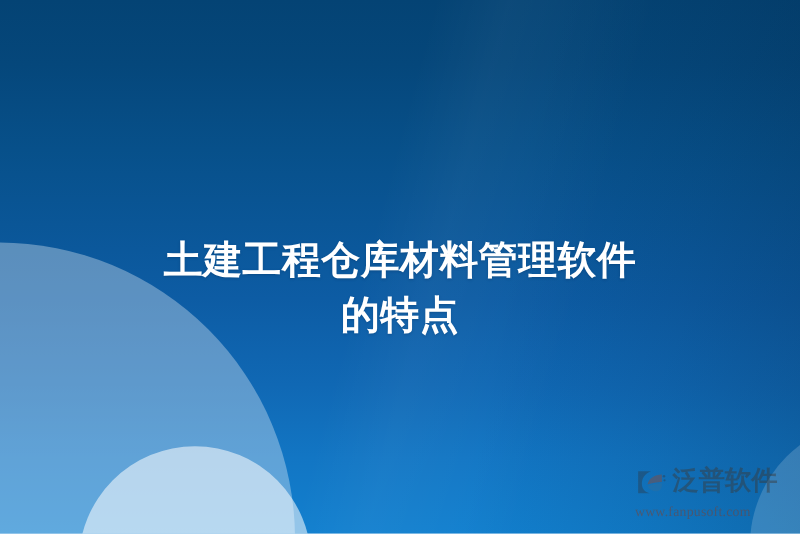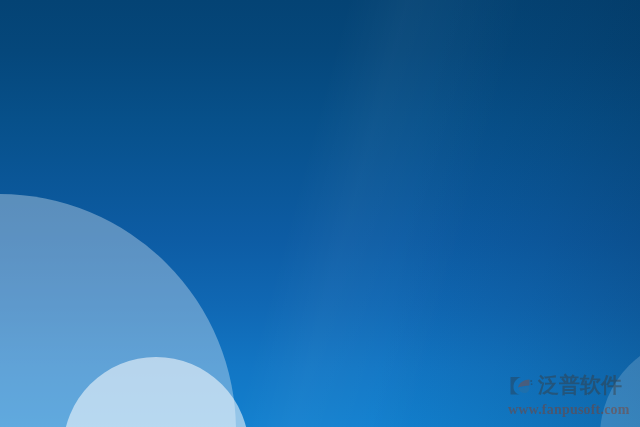--- a/index.html
+++ b/index.html
@@ -118,40 +118,41 @@
   .logo-name {
     font-size: 21px;
     font-weight: bold;
     color: #3a3a3a;
     line-height: 26px;
     letter-spacing: 0px;
     white-space: nowrap;
   }
   .logo-url {
     font-family: "Liberation Serif", "DejaVu Serif", serif;
-    font-size: 14px;
+    font-size: 11px;
     color: #8a3a20;
     line-height: 16px;
     letter-spacing: 0.2px;
     margin-top: 1px;
     white-space: nowrap;
-    font-weight: bold;
   }
 </style>
 </head>
 <body>
 
 <div id="banner">
 
   <div class="sheen"></div>
 
   <div class="circle-large"></div>
   <div class="circle-small"></div>
   <div class="corner-arc"></div>
 
+  <div class="headline">土建工程仓库材料管理软件
+的特点</div>
 
   <div class="logo">
     <div class="logo-row">
       <span class="logo-mark">
         <svg viewBox="0 0 26 26" width="26" height="26" aria-hidden="true">
           <path d="M2.5 5 L13 5 C7.5 7 5.5 11 5.5 15 C5.5 19 8 22 12 22.5 L2.5 22.5 Z" fill="#2a3f52"></path>
           <path d="M21.5 7.5 C16 7.5 11 10.5 10 15.5 C13.5 14.5 18 13.5 21.5 13.5 Z" fill="#8a4a3a"></path>
           <path d="M21.5 14.6 C17.5 14.6 13 15.6 10.2 17 C12 20.5 16 22 19 20.5 C21.3 19.3 21.8 16.8 21.5 14.6 Z" fill="#2f6f9e"></path>
           <circle cx="23.2" cy="9.0" r="1.0" fill="#2a3f52"></circle>
           <circle cx="23.6" cy="12.2" r="0.9" fill="#2a3f52"></circle>

